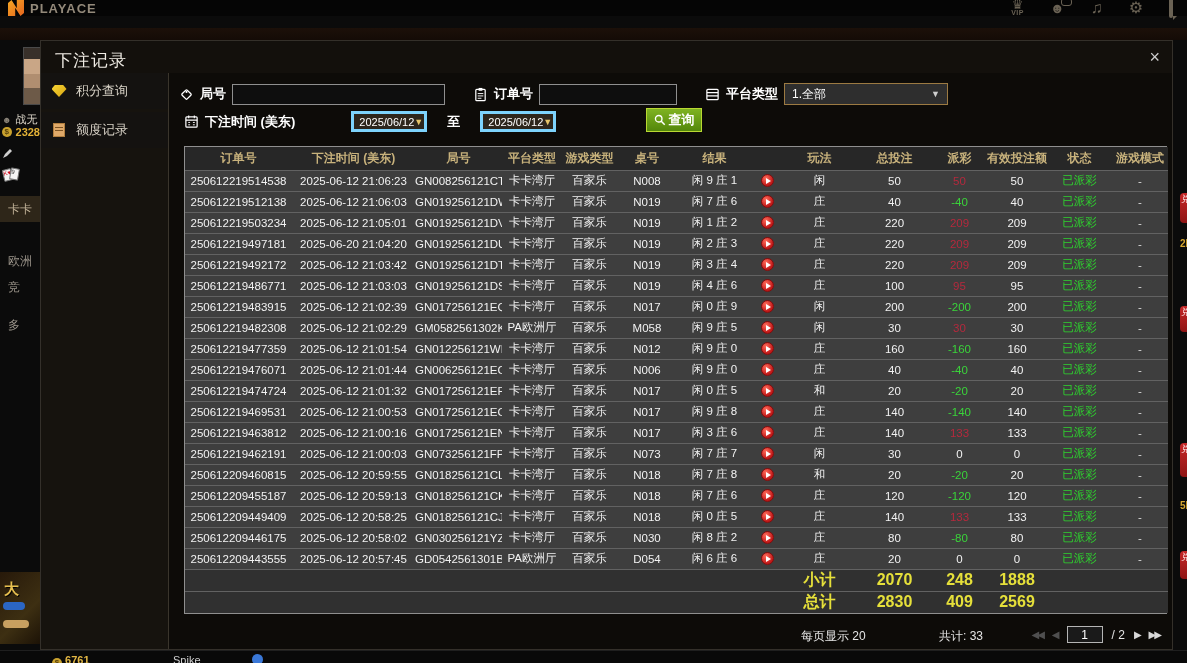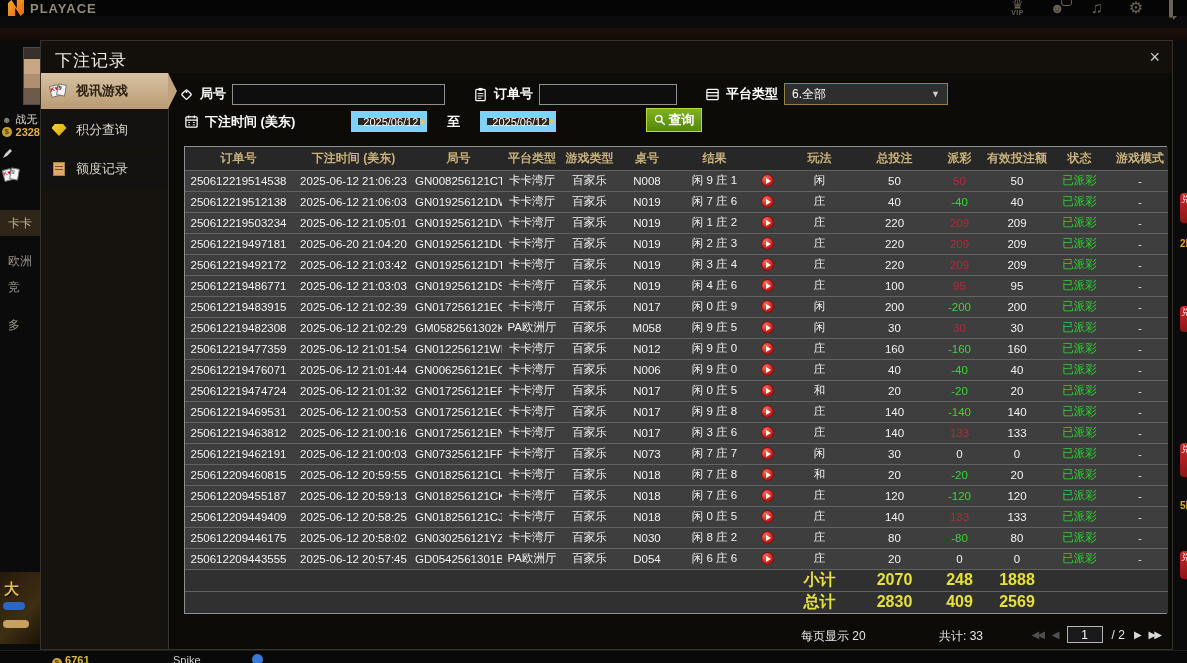--- a/index.html
+++ b/index.html
@@ -33,21 +33,21 @@
             background:linear-gradient(180deg,#38302a 0 20%,#c9a686 20% 46%,#b08e70 46% 72%,#6d5a48 72% 100%); }
   .bg-row { position:absolute; left:2px; display:flex; align-items:center; gap:4px; font-size:11px; white-space:nowrap; overflow:hidden; width:38px; }
   .bg-user { top:72px; color:#d8d2c6; }
   .bg-coin { top:86px; color:#e2b136; font-weight:bold; }
   .coin-ico { width:10px; height:10px; border-radius:50%; background:#caa22e; color:#5a430c;
               font-size:8px; line-height:10px; text-align:center; display:inline-block; }
   .bg-edit { top:108px; }
   .bg-cards { top:126px; }
   .bg-nav { position:absolute; left:0; width:40px; height:26px; color:#9b948a; font-size:12px;
             display:flex; align-items:center; padding-left:8px; overflow:hidden; white-space:nowrap; }
-  .nav1 { top:170px; background:#2e2619; color:#c3b49a; }
+  .nav1 { top:156px; background:#2e2619; color:#c3b49a; }
   .nav2 { top:208px; } .nav3 { top:234px; } .nav4 { top:272px; }
   .promo { position:absolute; left:0; top:532px; width:40px; height:72px;
            background:linear-gradient(135deg,#27190a,#3d2f12 60%,#1c1206); overflow:hidden; }
   .promo .big { color:#e8c050; font-size:15px; font-weight:bold; position:absolute; left:4px; top:8px; text-shadow:1px 1px 0 #000; }
   .promo .pill-b { position:absolute; left:3px; top:30px; width:22px; height:8px; border-radius:4px; background:#2b66c4; }
   .promo .pill-t { position:absolute; left:3px; top:48px; width:26px; height:8px; border-radius:4px; background:#c8a060; }
   .bottom-strip { position:absolute; left:0; top:650px; width:1187px; height:13px; background:#090909;
                   border-top:1px solid #1f1f1f; overflow:hidden; }
   .bs-item { position:absolute; top:3px; font-size:11px; white-space:nowrap; }
   .bs-coins { left:52px; color:#e2b744; font-weight:bold; }
@@ -90,21 +90,21 @@
   .flabel { color:#ffffff; font-size:13px; font-weight:bold; white-space:nowrap; }
   .frow { position:absolute; display:flex; align-items:center; }
   .frow1 { left:10px; top:10px; gap:6px; }
   .txtinput { background:#0e0e0e; border:1px solid #8f8f8f; height:21px; color:#eee; font-size:12px; padding:0 5px; outline:none; }
   .in1 { width:213px; margin-right:22px; }
   .in2 { width:138px; margin-right:22px; }
   .selectbox { width:164px; height:22px; background:#2e2e2e; border:1px solid #9c7a42; color:#fff; font-size:12px;
                display:flex; align-items:center; justify-content:space-between; padding:0 7px; cursor:pointer; }
   .selectbox .arr { color:#cfcfcf; font-size:9px; }
   .frow2 { left:15px; top:38px; gap:6px; }
-  .datebox { width:76px; height:21px; background:#2d261c; border:7px solid #7dd3fc; color:#fff; font-size:11px;
+  .datebox { width:76px; height:21px; background:#2d261c; border:3px solid #7dd3fc; color:#fff; font-size:11px;
              display:flex; align-items:center; justify-content:space-between; padding:0 5px; cursor:pointer; }
   .datebox .arr { color:#e6c56a; font-size:9px; }
   .to-label { color:#fff; font-size:13px; font-weight:bold; margin:0 14px; }
   .searchbtn { position:absolute; left:477px; top:35px; width:56px; height:24px;
                background:linear-gradient(180deg,#7fb321,#53870b); border:1px solid #b9d832;
                color:#fff; font-size:13px; font-weight:bold; display:flex; align-items:center; justify-content:center; gap:3px; cursor:pointer; }
 
   
   .tablewrap { position:absolute; left:15px; top:73px; width:983px; border:1px solid #8f8f8f; }
   table { width:100%; border-collapse:collapse; table-layout:fixed; }
@@ -201,27 +201,20 @@
   <span class="r-badge" style="top:443px;height:34px;">兑</span>
   <span class="r-gold" style="top:500px;">5K</span>
   <span class="r-badge" style="top:551px;height:28px;">兑</span>
 </div>
 
 <div class="modal">
   <div class="modal-title">下注记录</div>
   <div class="close-btn">×</div>
 
   <div class="sidebar">
-    <div class="tab active">
-      <span class="tab-ico">
-        <span class="card k">K♥</span>
-        <span class="card n">9</span>
-      </span>
-      <span>视讯游戏</span>
-    </div>
     <div class="tab">
       <span class="tab-ico" style="display:flex;align-items:center;justify-content:center;">
           <span class="gem"></span>
         </span>
       <span>积分查询</span>
     </div>
     <div class="tab">
       <span class="tab-ico" style="display:flex;align-items:center;justify-content:center;">
           <span class="doc"></span>
         </span>
@@ -244,21 +237,21 @@
         <path d="M5 7h6 M5 9.5h6 M5 12h4" stroke="#fff" stroke-width="1"></path>
       </svg>
       <span class="flabel">订单号</span>
       <input class="txtinput in2" value="" style="">
       <svg class="f-ico" viewBox="0 0 16 16">
         <rect x="2" y="2.5" width="12" height="11" rx="1" fill="none" stroke="#fff" stroke-width="1.3"></rect>
         <path d="M2 6h12 M2 9.5h12" stroke="#fff" stroke-width="1.2"></path>
       </svg>
       <span class="flabel">平台类型</span>
       <div class="selectbox">
-        <span>6.全部</span>
+        <span>1.全部</span>
         <span class="arr">▼</span>
       </div>
     </div>
 
     <div class="frow frow2">
       <svg class="f-ico" viewBox="0 0 16 16">
         <rect x="2" y="3" width="12" height="11" rx="1" fill="none" stroke="#fff" stroke-width="1.3"></rect>
         <path d="M5 1.5v3 M11 1.5v3 M2 6.5h12" stroke="#fff" stroke-width="1.2"></path>
         <path d="M4.5 9h2 M9.5 9h2 M4.5 11.5h2 M9.5 11.5h2" stroke="#fff" stroke-width="1"></path>
       </svg>

